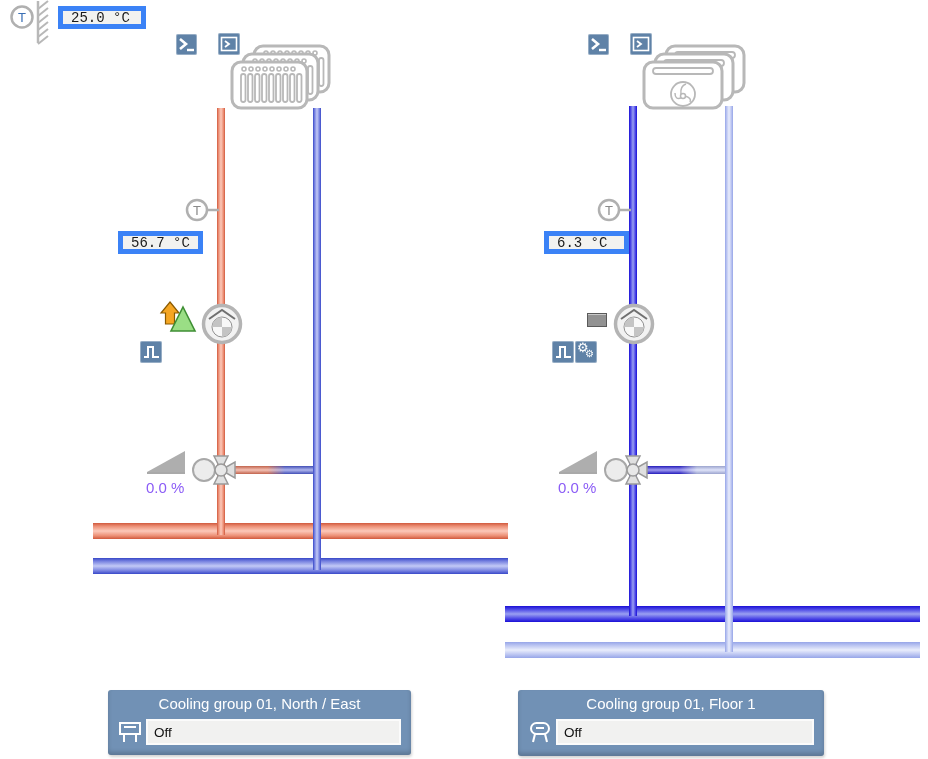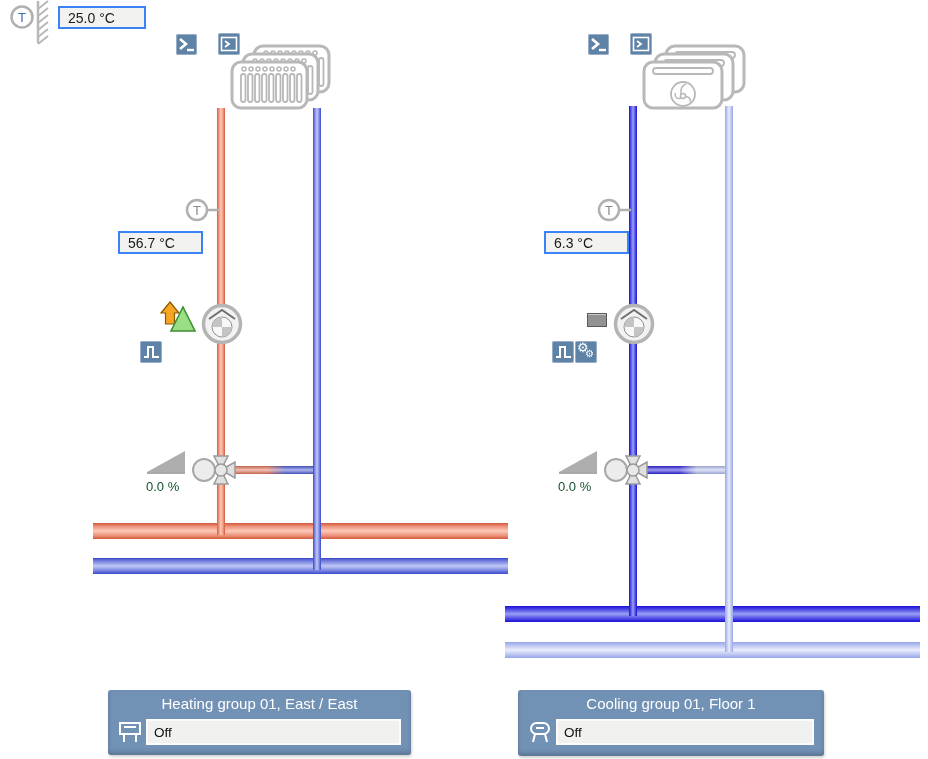--- a/index.html
+++ b/index.html
@@ -1,21 +1,21 @@
 <!DOCTYPE html>
 <html><head>
 <meta charset="utf-8">
 <style>
   html,body{margin:0;padding:0;background:#fff;}
   #canvas{position:relative;width:928px;height:759px;background:#ffffff;overflow:hidden;
           font-family:"Liberation Sans",sans-serif;}
   .abs{position:absolute;}
   
-  .field{position:absolute;background:#f2f2f0;border:2px solid #3b82f6;box-sizing:border-box;
-         display:flex;align-items:center;padding-left:8px;font-size:14px;color:#1a1a1a;}
+  .field{position:absolute;background:#f2f2f0;border:5px solid #3b82f6;box-sizing:border-box;
+         display:flex;align-items:center;padding-left:8px;font-size:14px;color:#1a1a1a;font-family:Liberation Mono, monospace;}
   
   .icon-btn{position:absolute;background:#5f82a7;border-radius:2px;display:flex;
             align-items:center;justify-content:center;box-shadow:0 0 0 1px rgba(255,255,255,0.35) inset;}
   
   .vpipe{position:absolute;width:8px;z-index:2;}
   .vpipe.red{background:linear-gradient(90deg,#d0593d 0%,#ec8f75 20%,#fcc9ba 50%,#ec8f75 80%,#d0593d 100%);}
   .vpipe.blue{background:linear-gradient(90deg,#3848c8 0%,#7681e0 20%,#c2c9f6 50%,#7681e0 80%,#3848c8 100%);}
   .vpipe.darkblue{background:linear-gradient(90deg,#1b0fd6 0%,#4a46e6 20%,#9aa0f2 50%,#4a46e6 80%,#1b0fd6 100%);}
   .vpipe.lightblue{background:linear-gradient(90deg,#96a5e8 0%,#b9c3f1 20%,#e9edfc 50%,#b9c3f1 80%,#96a5e8 100%);}
   .hpipe{position:absolute;height:16px;z-index:1;}
@@ -24,21 +24,21 @@
   .hpipe.darkblue{background:linear-gradient(180deg,#1b0fd6 0%,#4a46e6 20%,#9aa0f2 50%,#4a46e6 80%,#1b0fd6 100%);}
   .hpipe.lightblue{background:linear-gradient(180deg,#96a5e8 0%,#b9c3f1 20%,#e9edfc 50%,#b9c3f1 80%,#96a5e8 100%);}
   .mixpipe{position:absolute;height:8px;z-index:1;}
   .mixpipe.heat{background:
       linear-gradient(180deg,rgba(0,0,0,0.15) 0%,rgba(255,255,255,0.55) 50%,rgba(0,0,0,0.15) 100%),
       linear-gradient(90deg,#e4755a 0%,#e4755a 38%,#4d5cd6 58%,#4d5cd6 100%);}
   .mixpipe.cool{background:
       linear-gradient(180deg,rgba(0,0,0,0.15) 0%,rgba(255,255,255,0.55) 50%,rgba(0,0,0,0.15) 100%),
       linear-gradient(90deg,#2a20dc 0%,#2a20dc 38%,#b7c1f2 58%,#b7c1f2 100%);}
   .svgicon{position:absolute;z-index:3;}
-  .valve-pct{position:absolute;font-size:13px;color:#14532d;z-index:3;}
+  .valve-pct{position:absolute;font-size:15px;color:#8b5cf6;z-index:3;}
   
   .panel{position:absolute;background:#7191b5;border-radius:3px;z-index:4;
          box-shadow:inset 0 -3px 4px rgba(0,0,0,0.18), 1px 2px 3px rgba(0,0,0,0.18);}
   .panel-title{position:absolute;left:0;right:0;top:5px;text-align:center;color:#ffffff;font-size:15px;}
   .panel-field{position:absolute;left:38px;top:29px;height:26px;background:#f1f1f0;
                border:2px solid #fbfbfb;box-sizing:border-box;display:flex;align-items:center;
                padding-left:6px;font-size:13.5px;color:#111;}
   .gear-wrap{position:relative;width:22px;height:22px;color:#fff;}
   .gear-big{position:absolute;left:2px;top:0px;font-size:13px;line-height:13px;}
   .gear-small{position:absolute;left:10px;top:8px;font-size:10px;line-height:10px;}
@@ -229,21 +229,21 @@
     <polygon points="31,24 24,10 38,10" fill="#e0e0e0" stroke="#9a9a9a" stroke-width="1.5"></polygon>
     <polygon points="31,24 24,38 38,38" fill="#e0e0e0" stroke="#9a9a9a" stroke-width="1.5"></polygon>
     <circle cx="14" cy="24" r="11" fill="#ececec" stroke="#a8a8a8" stroke-width="2"></circle>
     <circle cx="31" cy="24" r="6" fill="#e8e8e8" stroke="#9a9a9a" stroke-width="1.5"></circle>
   </svg>
 
   <div class="hpipe darkblue" style="left:505px;top:606px;width:415px"></div>
   <div class="hpipe lightblue" style="left:505px;top:642px;width:415px"></div>
 
   <div class="panel" style="left:108px;top:690px;width:303px;height:65px">
-    <div class="panel-title">Heating group 01, East / East</div>
+    <div class="panel-title">Cooling group 01, North / East</div>
     <svg class="abs" style="left:8px;top:28px" width="28" height="28" viewBox="0 0 28 28">
       <rect x="4" y="5" width="20" height="11" fill="none" stroke="#fff" stroke-width="2"></rect>
       <line x1="8" y1="9" x2="20" y2="9" stroke="#fff" stroke-width="2"></line>
       <line x1="8" y1="16" x2="8" y2="24" stroke="#fff" stroke-width="2"></line>
       <line x1="20" y1="16" x2="20" y2="24" stroke="#fff" stroke-width="2"></line>
     </svg>
     <div class="panel-field" style="width:255px">Off</div>
   </div>
 
   <div class="panel" style="left:518px;top:690px;width:306px;height:66px">

